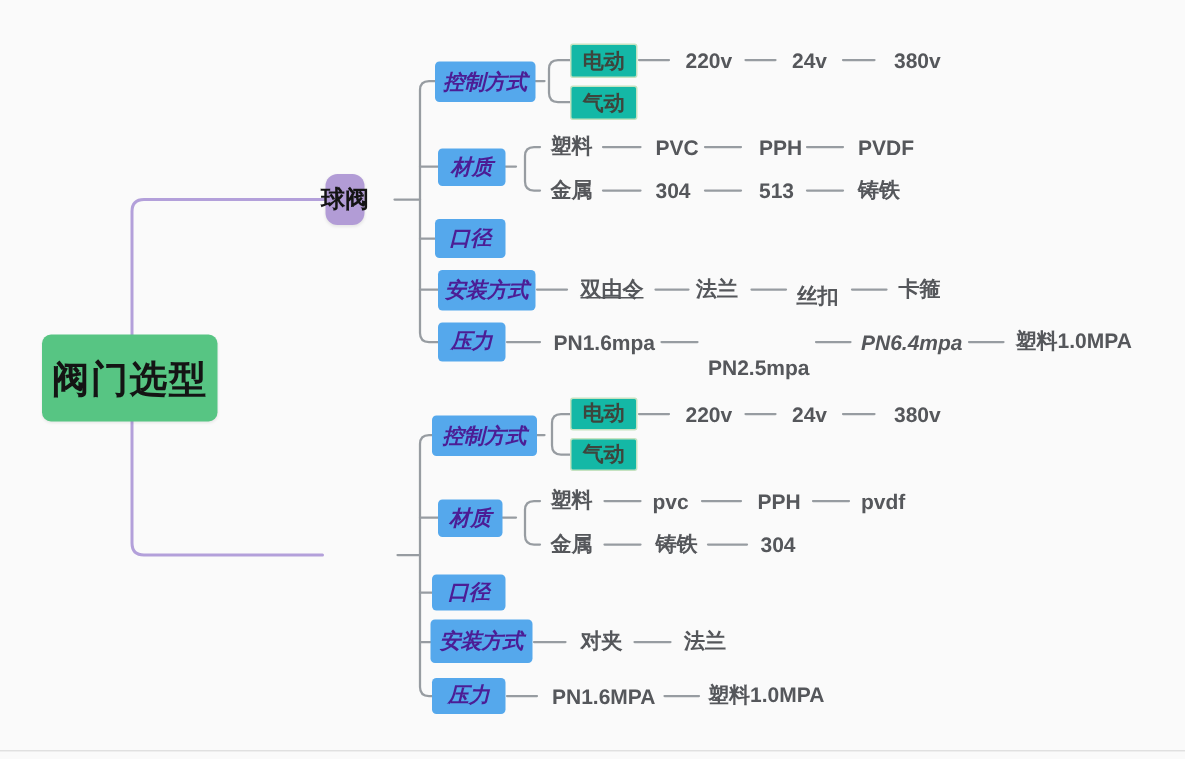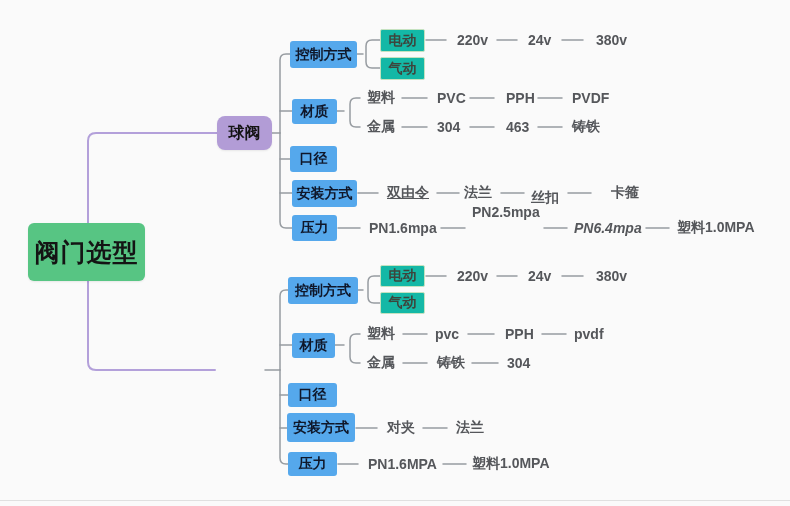--- a/index.html
+++ b/index.html
@@ -15,21 +15,21 @@
   }
   .root{
     background:#57c583;border-radius:6px;color:#141414;font-size:25px;
     letter-spacing:1px;box-shadow:0 1px 2px rgba(0,0,0,0.08);
   }
   .branch{
     background:#b29cd6;border-radius:8px;color:#141414;font-size:16px;
     box-shadow:0 1px 2px rgba(0,0,0,0.08);
   }
   .cat{
-    background:#55a8ec;border-radius:3px;color:#0f172a;font-size:14px;
+    background:#55a8ec;border-radius:3px;color:#4c1d95;font-size:14px;font-style:italic;
   }
   .leafbox{
     background:#14b8a6;border:1px solid #c5e2c0;border-radius:2px;
     color:#3d453d;font-size:14px;
   }
   .leaf{
     position:absolute;transform:translateY(-50%);
     font-size:14px;font-weight:bold;color:#55575b;white-space:nowrap;text-align:center;
   }
   .bottom-line{
@@ -80,50 +80,50 @@
       <path d="M360 334 H356 Q350 334 350 340 V357 Q350 363 356 363 H360"></path>
       <path d="M403 334 H427 M468 334 H494 M542 334 H566"></path>
       <path d="M403 363 H427 M472 363 H498"></path>
       <path d="M356 428 H377 M423 428 H447"></path>
       <path d="M338 464 H358 M443 464 H466"></path>
     </g>
   </svg>
 
   <div class="node root" style="left:28px;top:223px;width:117px;height:58px;">阀门选型</div>
 
-  <div class="node branch" style="left:217px;top:116px;width:55px;height:34px;">球阀</div>
+  <div class="node branch" style="left:217px;top:116px;width:26px;height:34px;">球阀</div>
 
   <div class="node cat" style="left:290px;top:41px;width:67px;height:27px;">控制方式</div>
   <div class="node leafbox" style="left:380px;top:29px;width:45px;height:23px;">电动</div>
   <div class="node leafbox" style="left:380px;top:57px;width:45px;height:23px;">气动</div>
   <span class="leaf" style="left:457px;top:40px;">220v</span>
   <span class="leaf" style="left:528px;top:40px;">24v</span>
   <span class="leaf" style="left:596px;top:40px;">380v</span>
 
   <div class="node cat" style="left:292px;top:99px;width:45px;height:25px;">材质</div>
   <span class="leaf" style="left:367px;top:98px;">塑料</span>
   <span class="leaf" style="left:437px;top:98px;">PVC</span>
   <span class="leaf" style="left:506px;top:98px;">PPH</span>
   <span class="leaf" style="left:572px;top:98px;">PVDF</span>
   <span class="leaf" style="left:367px;top:127px;">金属</span>
   <span class="leaf" style="left:437px;top:127px;">304</span>
-  <span class="leaf" style="left:506px;top:127px;">463</span>
+  <span class="leaf" style="left:506px;top:127px;">513</span>
   <span class="leaf" style="left:572px;top:127px;">铸铁</span>
 
   <div class="node cat" style="left:290px;top:146px;width:47px;height:26px;">口径</div>
 
   <div class="node cat" style="left:292px;top:180px;width:65px;height:27px;">安装方式</div>
   <span class="leaf" style="left:387px;top:193px;text-decoration:underline;">双由令</span>
   <span class="leaf" style="left:464px;top:193px;">法兰</span>
   <span class="leaf" style="left:531px;top:198px;">丝扣</span>
-  <span class="leaf" style="left:599px;top:193px;margin-left:12px;">卡箍</span>
+  <span class="leaf" style="left:599px;top:193px;">卡箍</span>
 
   <div class="node cat" style="left:292px;top:215px;width:45px;height:26px;">压力</div>
   <span class="leaf" style="left:369px;top:228px;">PN1.6mpa</span>
-  <span class="leaf" style="left:472px;top:212px;">PN2.5mpa</span>
+  <span class="leaf" style="left:472px;top:245px;">PN2.5mpa</span>
   <span class="leaf" style="left:574px;top:228px;font-style:italic;">PN6.4mpa</span>
   <span class="leaf" style="left:677px;top:228px;">塑料1.0MPA</span>
 
 
   <div class="node cat" style="left:288px;top:277px;width:70px;height:27px;">控制方式</div>
   <div class="node leafbox" style="left:380px;top:265px;width:45px;height:22px;">电动</div>
   <div class="node leafbox" style="left:380px;top:292px;width:45px;height:22px;">气动</div>
   <span class="leaf" style="left:457px;top:276px;">220v</span>
   <span class="leaf" style="left:528px;top:276px;">24v</span>
   <span class="leaf" style="left:596px;top:276px;">380v</span>

